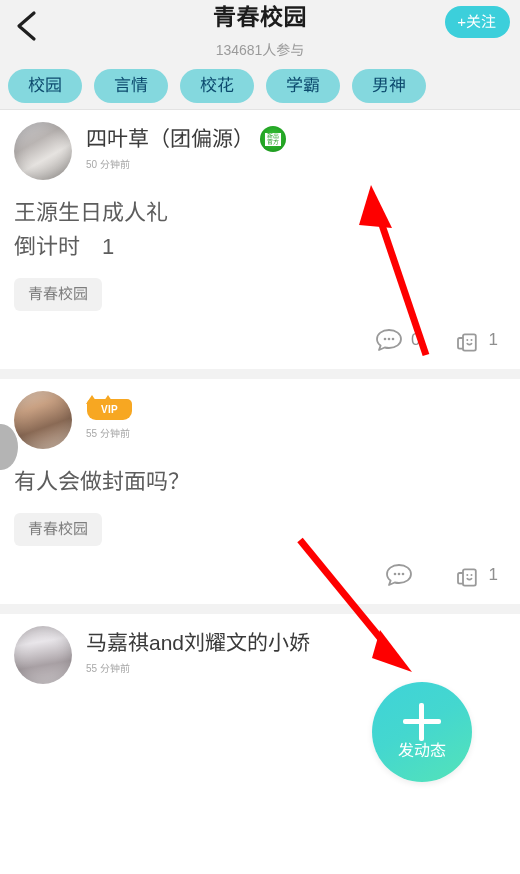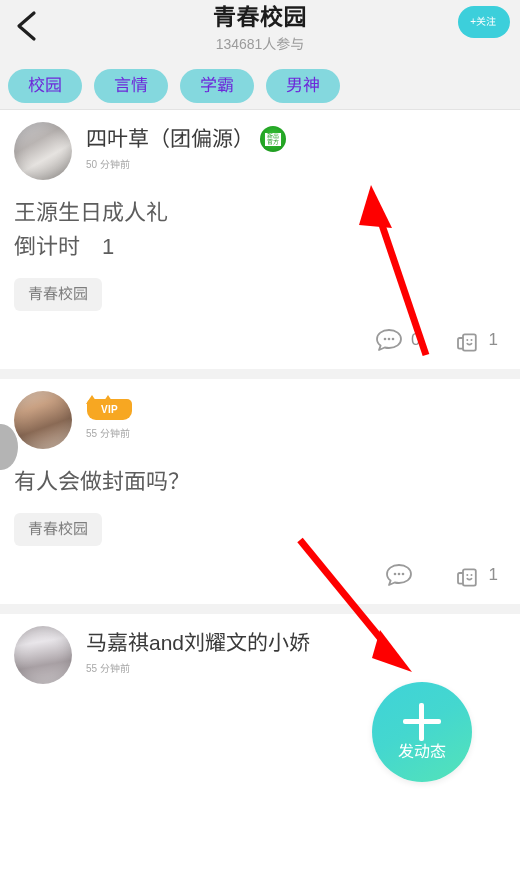--- a/index.html
+++ b/index.html
@@ -28,47 +28,47 @@
   .header-titles {
     position:absolute; left:0; right:0; top:2px;
     text-align:center;
     pointer-events:none;
   }
   .header-title {
     font-size:23px; font-weight:bold; color:#1c1c1c;
     line-height:30px; letter-spacing:0.5px;
   }
   .header-sub {
-    font-size:14px; color:#9b9b9b; line-height:20px; margin-top:2px;
+    font-size:14px; color:#9b9b9b; line-height:20px; margin-top:8px;
   }
   .follow-btn {
     position:absolute; right:10px; top:6px;
     background:#3ccfdb; color:#ffffff;
-    font-size:10px;
+    font-size:15px;
     padding:7px 14px 8px 12px;
     border-radius:18px;
     cursor:pointer;
     white-space:nowrap;
     line-height:17px;
   }
 
   
   .chip-row {
     height:48px;
     background:#f2f2f2;
     display:flex; align-items:center;
     padding-left:8px;
     gap:12px;
     overflow:hidden;
     border-bottom:1px solid #e3e3e3;
   }
   .chip {
     flex:0 0 auto;
     background:#84d8de;
-    color:#6d28d9;
+    color:#0c4a6e;
     font-size:17px;
     line-height:17px;
     padding:8px 20px 9px;
     border-radius:18px;
     cursor:pointer;
     white-space:nowrap;
   }
 
   
   .tab-bar {
@@ -220,21 +220,21 @@
     box-shadow:0 2px 6px rgba(0,0,0,0.08);
   }
   .fab .plus {
     width:38px; height:38px; position:relative; margin-bottom:2px;
   }
   .fab .plus::before, .fab .plus::after {
     content:""; position:absolute; background:#ffffff; border-radius:2px;
   }
   .fab .plus::before { left:0; top:16px; width:38px; height:5px; }
   .fab .plus::after { top:0; left:16px; height:38px; width:5px; }
-  .fab .fab-label { font-size:16px; line-height:18px; }
+  .fab .fab-label { font-size:16px; line-height:18px;font-family:Liberation Mono, monospace; }
 
   
   .annot { position:absolute; left:0; top:0; width:520px; height:874px;
            pointer-events:none; z-index:40; }
 </style>
 </head>
 <body>
 
 <div id="app">
 
@@ -249,20 +249,21 @@
     <div class="header-titles">
       <div class="header-title">青春校园</div>
       <div class="header-sub">134681人参与</div>
     </div>
     <div class="follow-btn">+关注</div>
   </div>
 
   <div class="chip-row">
     <div class="chip">校园</div>
     <div class="chip">言情</div>
+    <div class="chip">校花</div>
     <div class="chip">学霸</div>
     <div class="chip">男神</div>
   </div>
 
 
   <div class="feed">
 
     <div class="post">
       <div class="post-head">
         <div class="avatar a1"></div>

